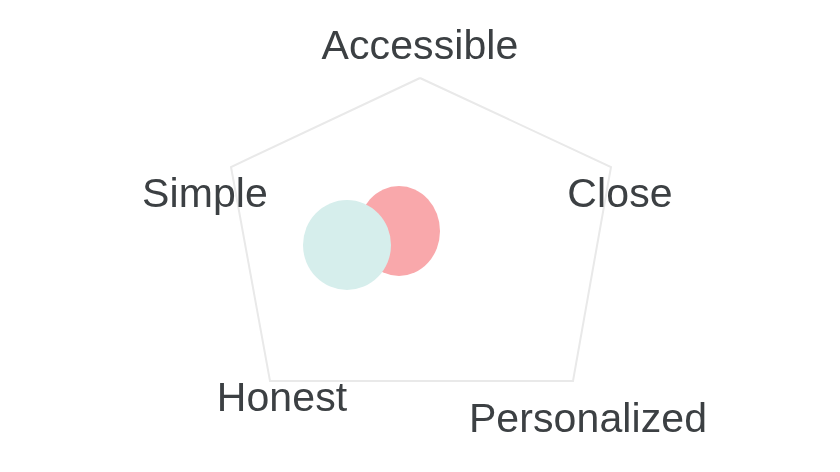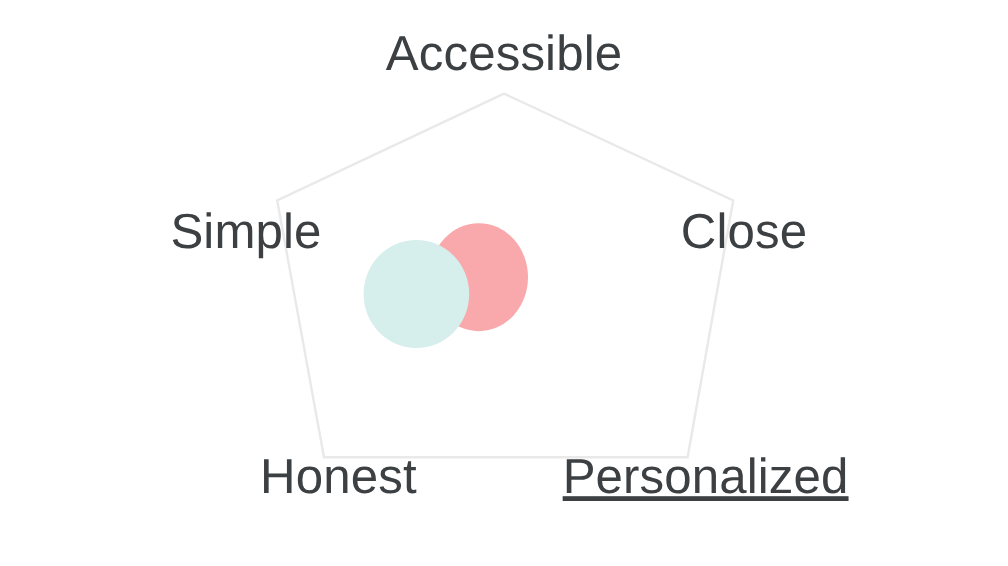--- a/index.html
+++ b/index.html
@@ -38,23 +38,22 @@
     top: 45px;
     transform: translate(-50%, -50%);
   }
   #label-honest {
     left: 620px;
     top: 193px;
     transform: translate(-50%, -50%);
   }
   #label-personalized {
     left: 588px;
-    top: 397px;
+    top: 418px;
     transform: translate(-50%, -50%);
-    text-decoration: underline;
   }
   #label-close {
     left: 282px;
     top: 397px;
     transform: translate(-50%, -50%);
   }
   #label-simple {
     left: 205px;
     top: 193px;
     transform: translate(-50%, -50%);

